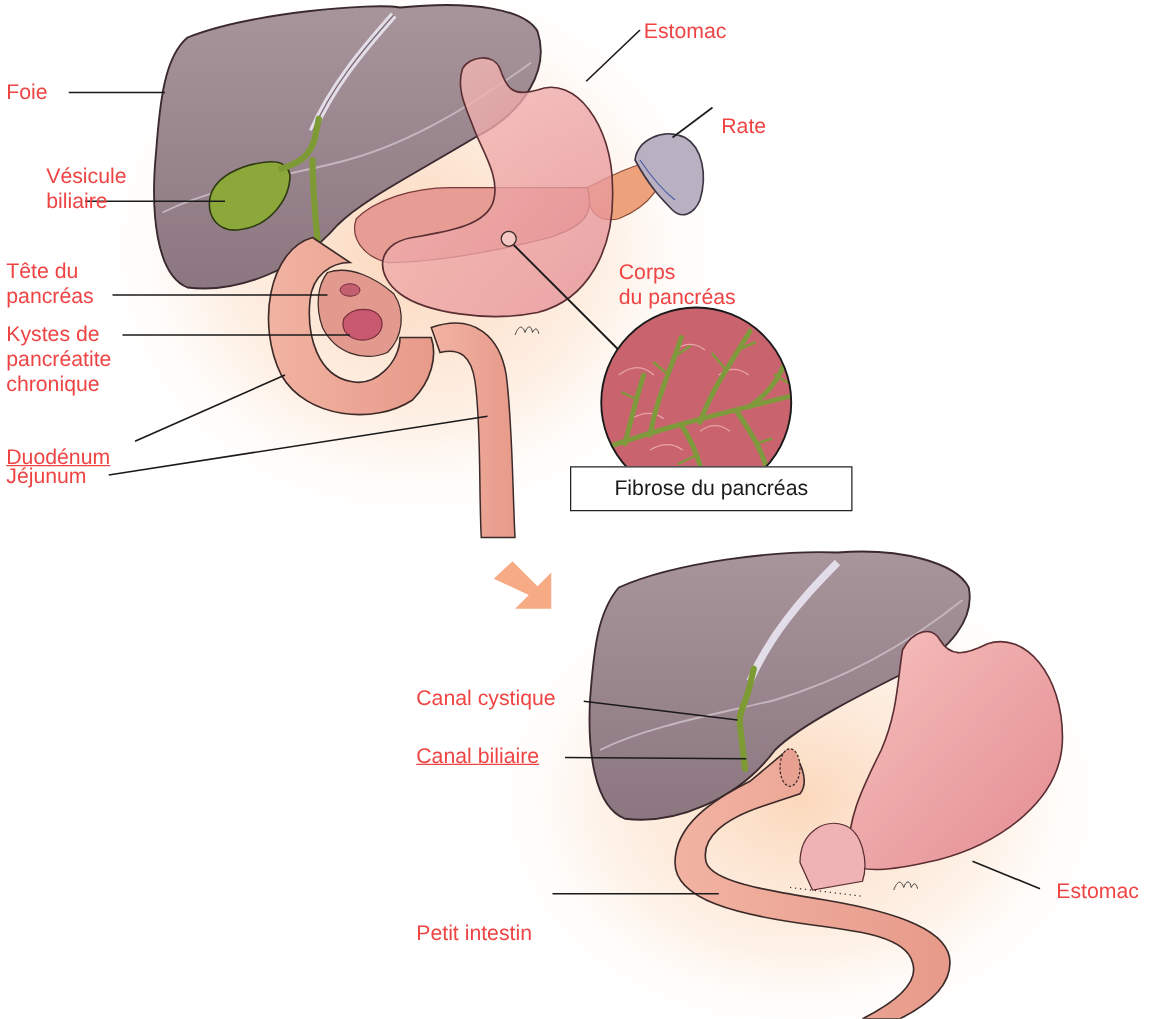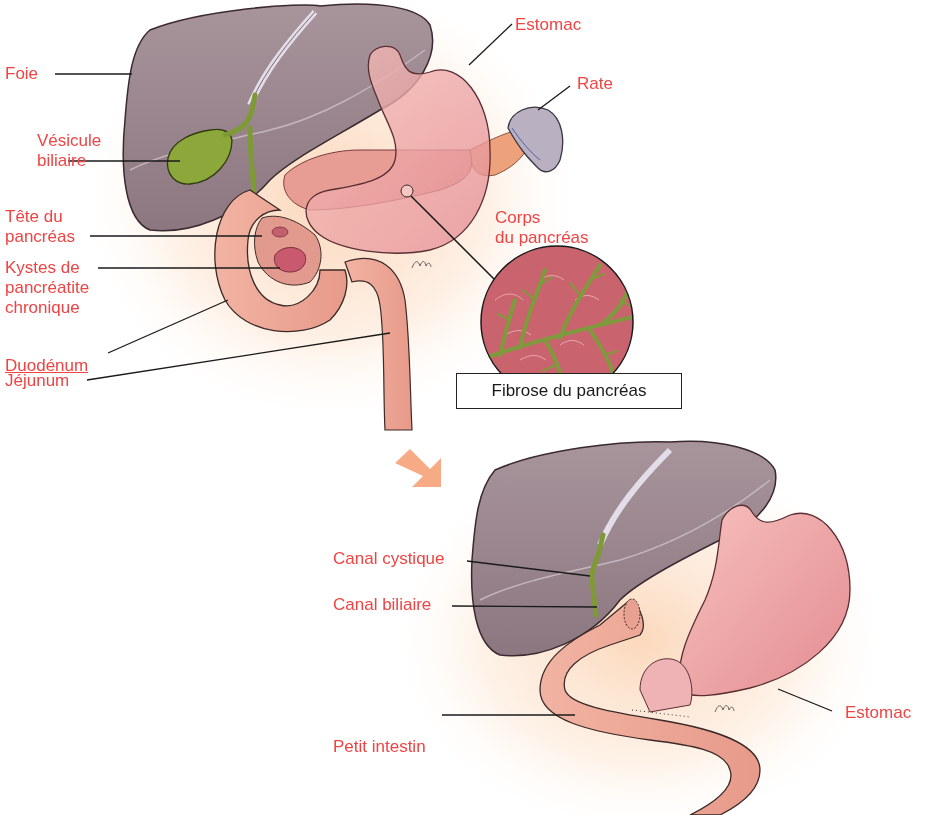--- a/index.html
+++ b/index.html
@@ -149,21 +149,21 @@
 <div class="lbl" style="left:5px;top:131px;margin-left:32px;">Vésicule
 biliaire</div>
 <div class="lbl" style="left:5px;top:207px;">Tête du
 pancréas</div>
 <div class="lbl" style="left:5px;top:258px;">Kystes de
 pancréatite
 chronique</div>
 <div class="lbl" style="left:5px;top:356px;text-decoration:underline;">Duodénum</div>
 <div class="lbl" style="left:5px;top:371px;">Jéjunum</div>
 <div class="lbl" style="left:515px;top:15px;">Estomac</div>
-<div class="lbl" style="left:577px;top:74px;">Rate</div>
+<div class="lbl" style="left:577px;top:91px;">Rate</div>
 <div class="lbl" style="left:495px;top:208px;">Corps
 du pancréas</div>
 <div class="boxlbl">Fibrose du pancréas</div>
 
 <div class="lbl" style="left:333px;top:549px;">Canal cystique</div>
-<div class="lbl" style="left:333px;top:595px;">Canal biliaire</div>
+<div class="lbl" style="left:333px;top:595px;text-decoration:underline;">Canal biliaire</div>
 <div class="lbl" style="left:333px;top:737px;">Petit intestin</div>
 <div class="lbl" style="left:845px;top:703px;">Estomac</div>
 
 </body></html>

